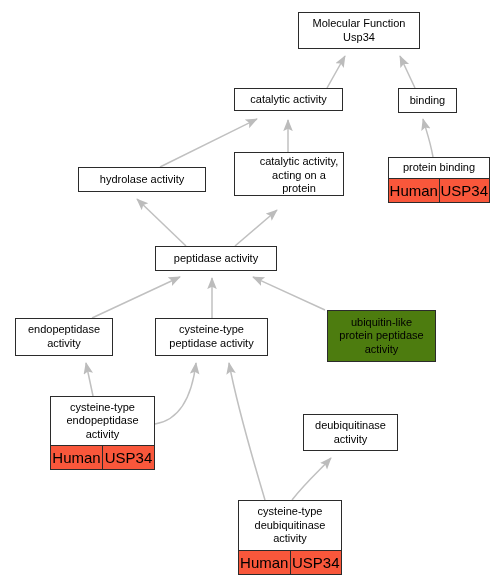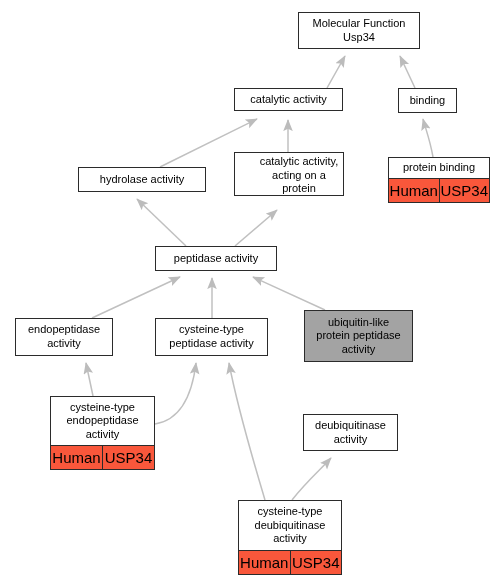--- a/index.html
+++ b/index.html
@@ -119,21 +119,21 @@
         <div class="node-label">peptidase activity</div>
       </div>
       <div class="node" style="left: 15px; top: 318px; width: 98px; height: 38px; border-color: rgb(43, 43, 43); background: rgb(255, 255, 255);">
         <div class="node-label">endopeptidase
 activity</div>
       </div>
       <div class="node" style="left: 155px; top: 318px; width: 113px; height: 38px; border-color: rgb(43, 43, 43); background: rgb(255, 255, 255);">
         <div class="node-label">cysteine-type
 peptidase activity</div>
       </div>
-      <div class="node" style="left: 304px; top: 310px; width: 109px; height: 52px; border-color: rgb(43, 43, 43); background: #a3a3a3;">
+      <div class="node" style="left: 327px; top: 310px; width: 109px; height: 52px; border-color: rgb(43, 43, 43); background: #4d7c0f;">
         <div class="node-label">ubiquitin-like
 protein peptidase
 activity</div>
       </div>
       <div class="node" style="left: 50px; top: 396px; width: 105px; height: 74px; border-color: rgb(43, 43, 43); background: rgb(255, 255, 255);">
         <div class="node-label">cysteine-type
 endopeptidase
 activity</div>
         <div class="badge-row">
           <div class="badge" style="background: rgb(249, 87, 59);">Human</div>

